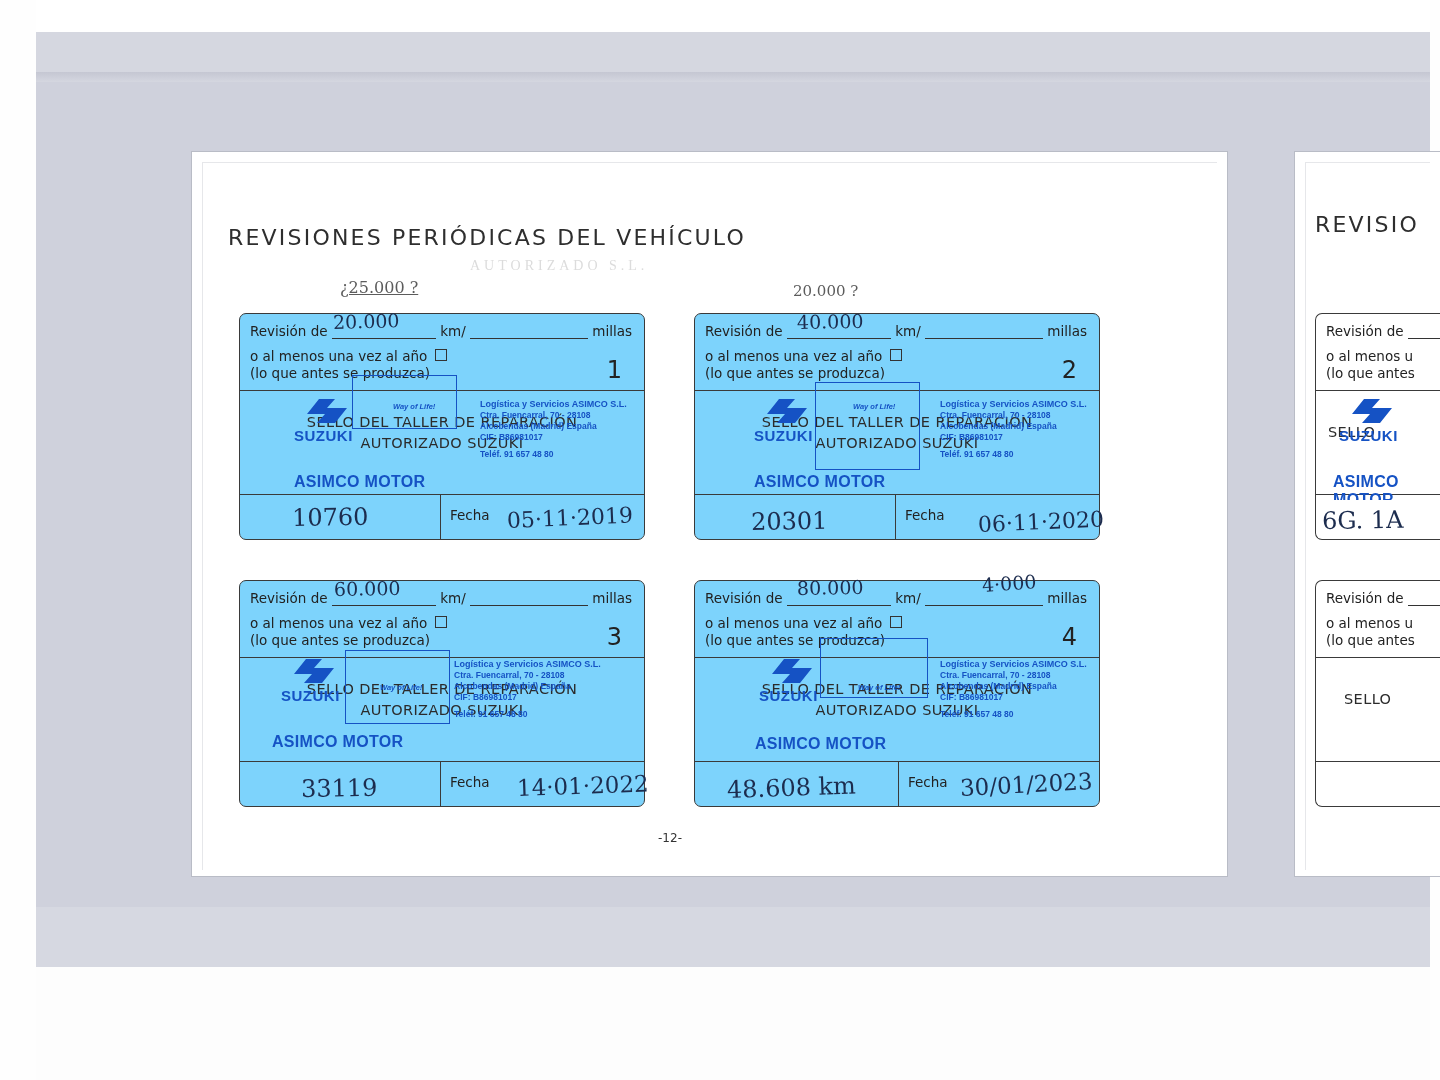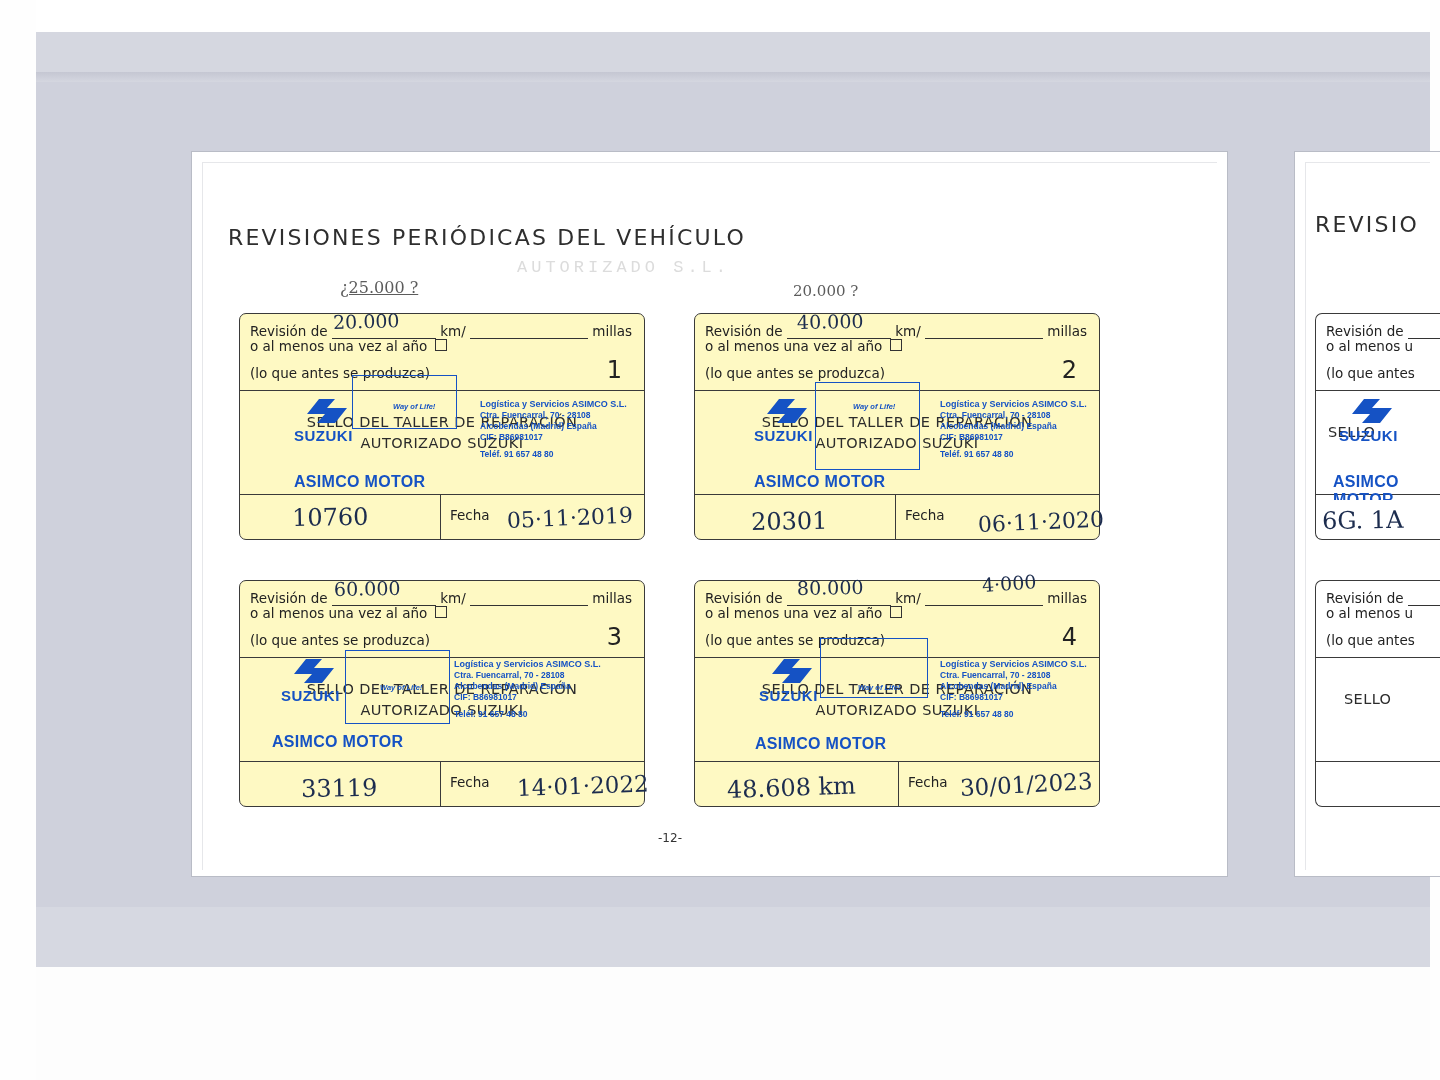--- a/index.html
+++ b/index.html
@@ -94,53 +94,52 @@
     letter-spacing: 2.2px;
     color: #2e2e2e;
     white-space: nowrap;
   }
   #heading-left  { left: 228px; top: 225px; }
   #heading-right { left: 1315px; top: 212px; }
 
   .ghost-text {
     position: absolute;
     left: 470px; top: 258px;
-    font-family: Liberation Mono, monospace;
-    font-size: 17px;
+    font-family: Liberation Serif, serif;
+    font-size: 14px;
     letter-spacing: 4px;
     color: #dcdcdc;
     white-space: nowrap;
-    margin-left: 47px;
   }
 
   
   .rev-box {
     position: absolute;
     width: 406px;
     height: 227px;
     border: 1px solid #3a3a3a;
     border-radius: 7px;
-    background: #fef9c3;
+    background: #7dd3fc;
     box-sizing: border-box;
   }
   #rev-1 { left: 239px; top: 313px; }
   #rev-2 { left: 694px; top: 313px; }
   #rev-3 { left: 239px; top: 580px; }
   #rev-4 { left: 694px; top: 580px; }
 
   .rev-line {
     position: absolute;
     left: 10px;
     font-family: "DejaVu Sans", sans-serif;
     font-size: 13.5px;
     color: #222;
     white-space: nowrap;
   }
   .rev-line.l1 { top: 9px; }
-  .rev-line.l2 { top: 24px; }
+  .rev-line.l2 { top: 34px; }
   .rev-line.l3 { top: 51px; }
 
   .rule {
     display: inline-block;
     border-bottom: 1px solid #333;
     vertical-align: bottom;
     height: 13px;
   }
   .rule.w1 { width: 104px; }
   .rule.w2 { width: 118px; }

